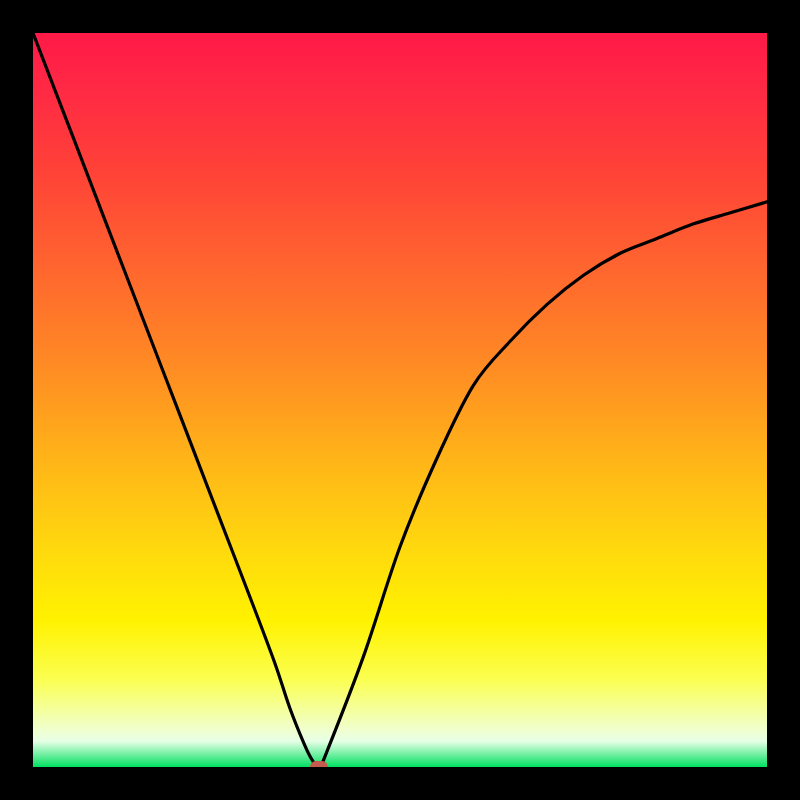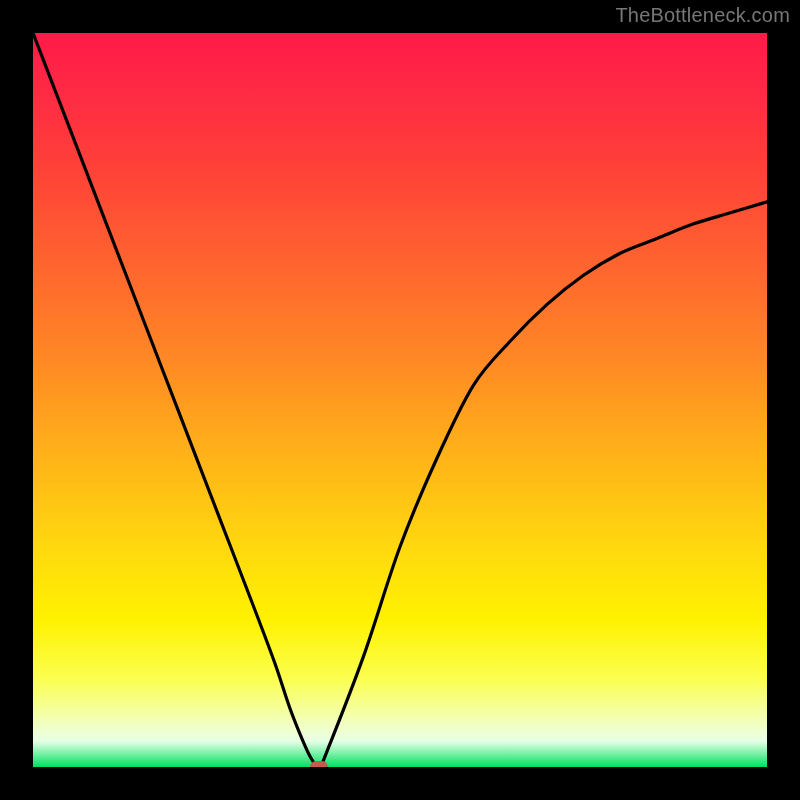--- a/index.html
+++ b/index.html
@@ -75,14 +75,13 @@
   <div class="plot">
     <div class="gradient"></div>
 
     <svg class="curve" viewBox="0 0 734 734" preserveAspectRatio="none">
       <path id="curvePath" d="M 0 0 C 6.116666666666667 15.903333333333327, 24.46666666666667 63.61333333333329, 36.7 95.41999999999996 C 48.93333333333334 127.22666666666663, 61.16666666666667 159.03333333333336, 73.4 190.84000000000003 C 85.63333333333334 222.6466666666667, 97.86666666666666 254.45333333333332, 110.1 286.26 C 122.33333333333333 318.06666666666666, 134.56666666666666 349.87333333333333, 146.8 381.68 C 159.03333333333336 413.4866666666667, 171.26666666666668 445.29333333333335, 183.5 477.1 C 195.73333333333332 508.9066666666667, 210.41333333333333 546.8299999999999, 220.2 572.52 C 229.98666666666665 598.21, 236.10333333333332 614.1133333333333, 242.22 631.24 C 248.33666666666667 648.3666666666667, 252.00666666666666 661.8233333333333, 256.9 675.28 C 261.7933333333333 688.7366666666667, 267.90999999999997 703.4166666666667, 271.58 711.98 C 275.25 720.5433333333333, 276.47333333333336 722.99, 278.92 726.66 C 281.3666666666667 730.3299999999999, 283.81333333333333 735.2233333333334, 286.26 734 C 288.70666666666665 732.7766666666666, 286.26 737.6700000000001, 293.6 719.32 C 300.94000000000005 700.97, 318.06666666666666 658.1533333333333, 330.3 623.9 C 342.53333333333336 589.6466666666666, 354.76666666666665 546.8299999999999, 367 513.8 C 379.23333333333335 480.77, 391.4666666666667 452.6333333333333, 403.70000000000005 425.72 C 415.9333333333334 398.80666666666673, 428.16666666666663 371.8933333333333, 440.4 352.32 C 452.6333333333333 332.74666666666667, 464.8666666666667 321.7366666666667, 477.1 308.28000000000003 C 489.33333333333337 294.8233333333334, 501.5666666666666 282.59, 513.8 271.58 C 526.0333333333333 260.57, 538.2666666666667 250.7833333333333, 550.5 242.21999999999997 C 562.7333333333333 233.65666666666664, 574.9666666666667 226.31666666666672, 587.2 220.20000000000005 C 599.4333333333334 214.08333333333337, 611.6666666666666 210.41333333333333, 623.9 205.51999999999998 C 636.1333333333333 200.62666666666664, 648.3666666666667 195.1216666666667, 660.6 190.84000000000003 C 672.8333333333334 186.55833333333337, 685.0666666666666 183.50000000000006, 697.3 179.83000000000004 C 709.5333333333333 176.16000000000003, 727.8833333333333 170.65499999999994, 734 168.81999999999994" fill="none" stroke="#000" stroke-width="3.2" stroke-linecap="round" stroke-linejoin="round"></path>
     </svg>
 
     <div class="dot" id="markerDot" style="left: 286.26px; top: 734px;"></div>
   </div>
 
-  <div class="watermark">TheBottleneck.com</div>
 </div>
 
 </body></html>

